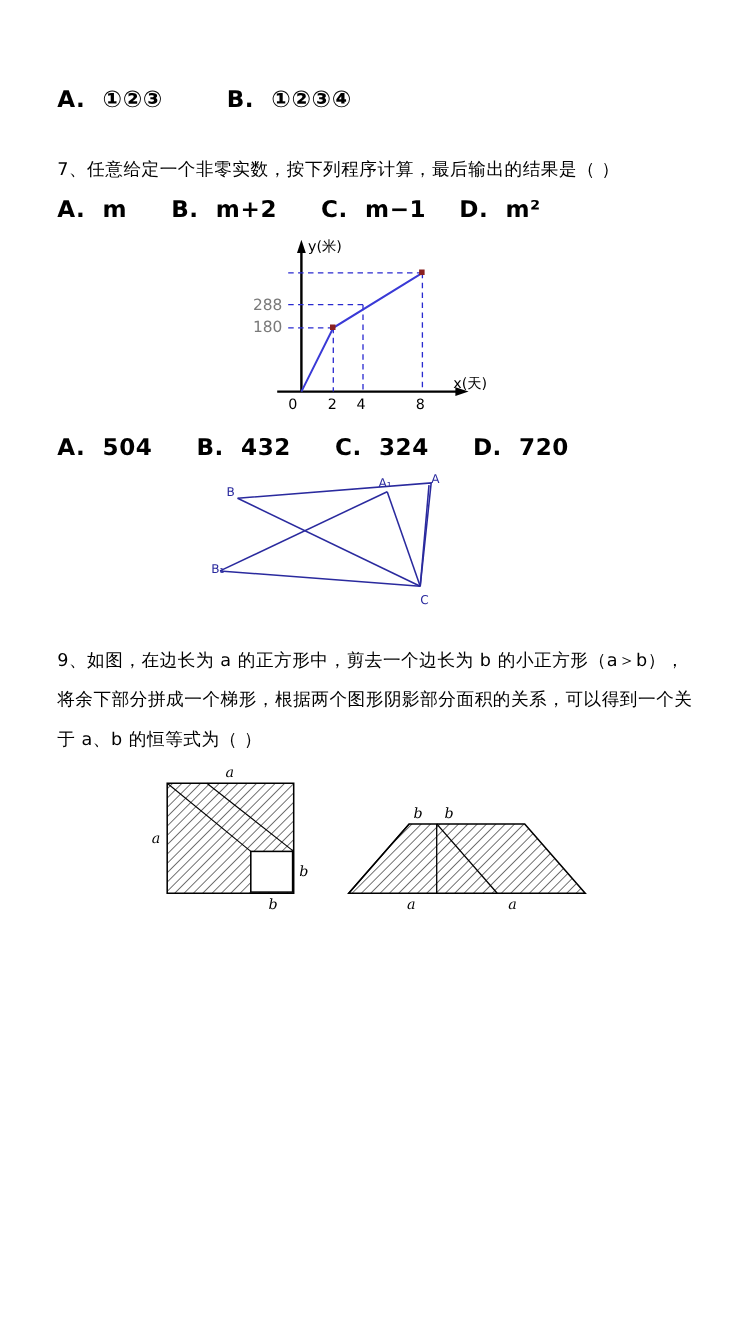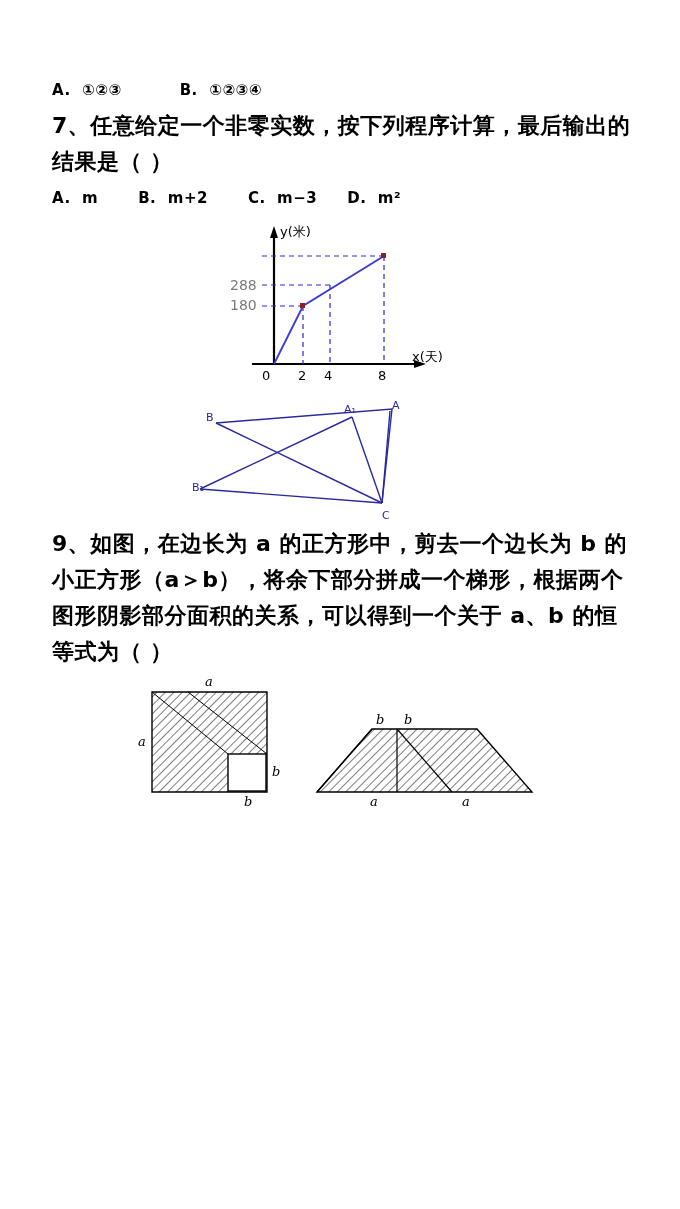--- a/index.html
+++ b/index.html
@@ -22,31 +22,32 @@
     padding: 0;
     box-sizing: border-box;
   }
   .content {
     position: absolute;
     left: 52px;
     top: 72px;
     width: 580px;
   }
   .line {
-    font-size: 15px;
+    font-size: 21px;
     font-weight: bold;
     line-height: 36px;
     letter-spacing: 0.5px;
     white-space: pre;
   }
   .para {
-    font-size: 22px;
-    font-weight: bold;
+    font-size: 16px;
+    font-weight: normal;
     line-height: 36px;
     letter-spacing: 0.5px;
+    margin-top: 28px;
   }
   .fig {
     display: block;
     margin: 4px auto 2px auto;
   }
   .fig-wrap {
     text-align: center;
   }
   .sp1 { display:inline-block; width: 58px; }
   .sp2 { display:inline-block; width: 40px; }
@@ -54,21 +55,21 @@
 </style>
 </head>
 <body>
 
 <div class="page">
   <div class="content">
 
     <div class="line"><span>A.  ①②③</span><span class="sp1"></span><span>B.  ①②③④</span></div>
 
     <div class="para">7、任意给定一个非零实数，按下列程序计算，最后输出的结果是（      ）</div>
-    <div class="line"><span>A.  m</span><span class="sp2"></span><span>B.  m+2</span><span class="sp2"></span><span>C.  m−3</span><span class="sp3"></span><span>D.  m²</span></div>
+    <div class="line"><span>A.  m</span><span class="sp2"></span><span>B.  m+2</span><span class="sp2"></span><span>C.  m−1</span><span class="sp3"></span><span>D.  m²</span></div>
 
 
     <div class="fig-wrap">
       <svg class="fig" width="260" height="175" viewBox="0 0 260 175">
 
         <line x1="62" y1="16" x2="62" y2="144" stroke="#000" stroke-width="2.2"></line>
         <polygon points="62,6 58,18 66,18" fill="#000"></polygon>
         <line x1="40" y1="144" x2="205" y2="144" stroke="#000" stroke-width="2.2"></line>
         <polygon points="214,144 202,140 202,148" fill="#000"></polygon>
 
@@ -89,20 +90,21 @@
         <line x1="91" y1="86" x2="91" y2="144" stroke="#2a2ad0" stroke-width="1.2" stroke-dasharray="5,4"></line>
         <line x1="118" y1="65" x2="118" y2="144" stroke="#2a2ad0" stroke-width="1.2" stroke-dasharray="5,4"></line>
         <line x1="172" y1="36" x2="172" y2="144" stroke="#2a2ad0" stroke-width="1.2" stroke-dasharray="5,4"></line>
 
         <polyline points="62,144 91,86 172,36" fill="none" stroke="#3a3ad6" stroke-width="1.8"></polyline>
         <rect x="88" y="83" width="5" height="5" fill="#8a2020"></rect>
         <rect x="169" y="33" width="5" height="5" fill="#8a2020"></rect>
       </svg>
     </div>
 
+    <div class="line"><span>A.  504</span><span class="sp2"></span><span>B.  432</span><span class="sp2"></span><span>C.  324</span><span class="sp2"></span><span>D.  720</span></div>
 
 
     <div class="fig-wrap">
       <svg class="fig" width="300" height="125" viewBox="0 0 300 125">
         <g stroke="#2a2a9e" stroke-width="1.4" fill="none">
 
           <polyline points="24,24 200,10 190,104"></polyline>
           <polyline points="24,24 190,104"></polyline>
           <polyline points="160,18 190,104"></polyline>
           <polyline points="8,90 160,18"></polyline>

